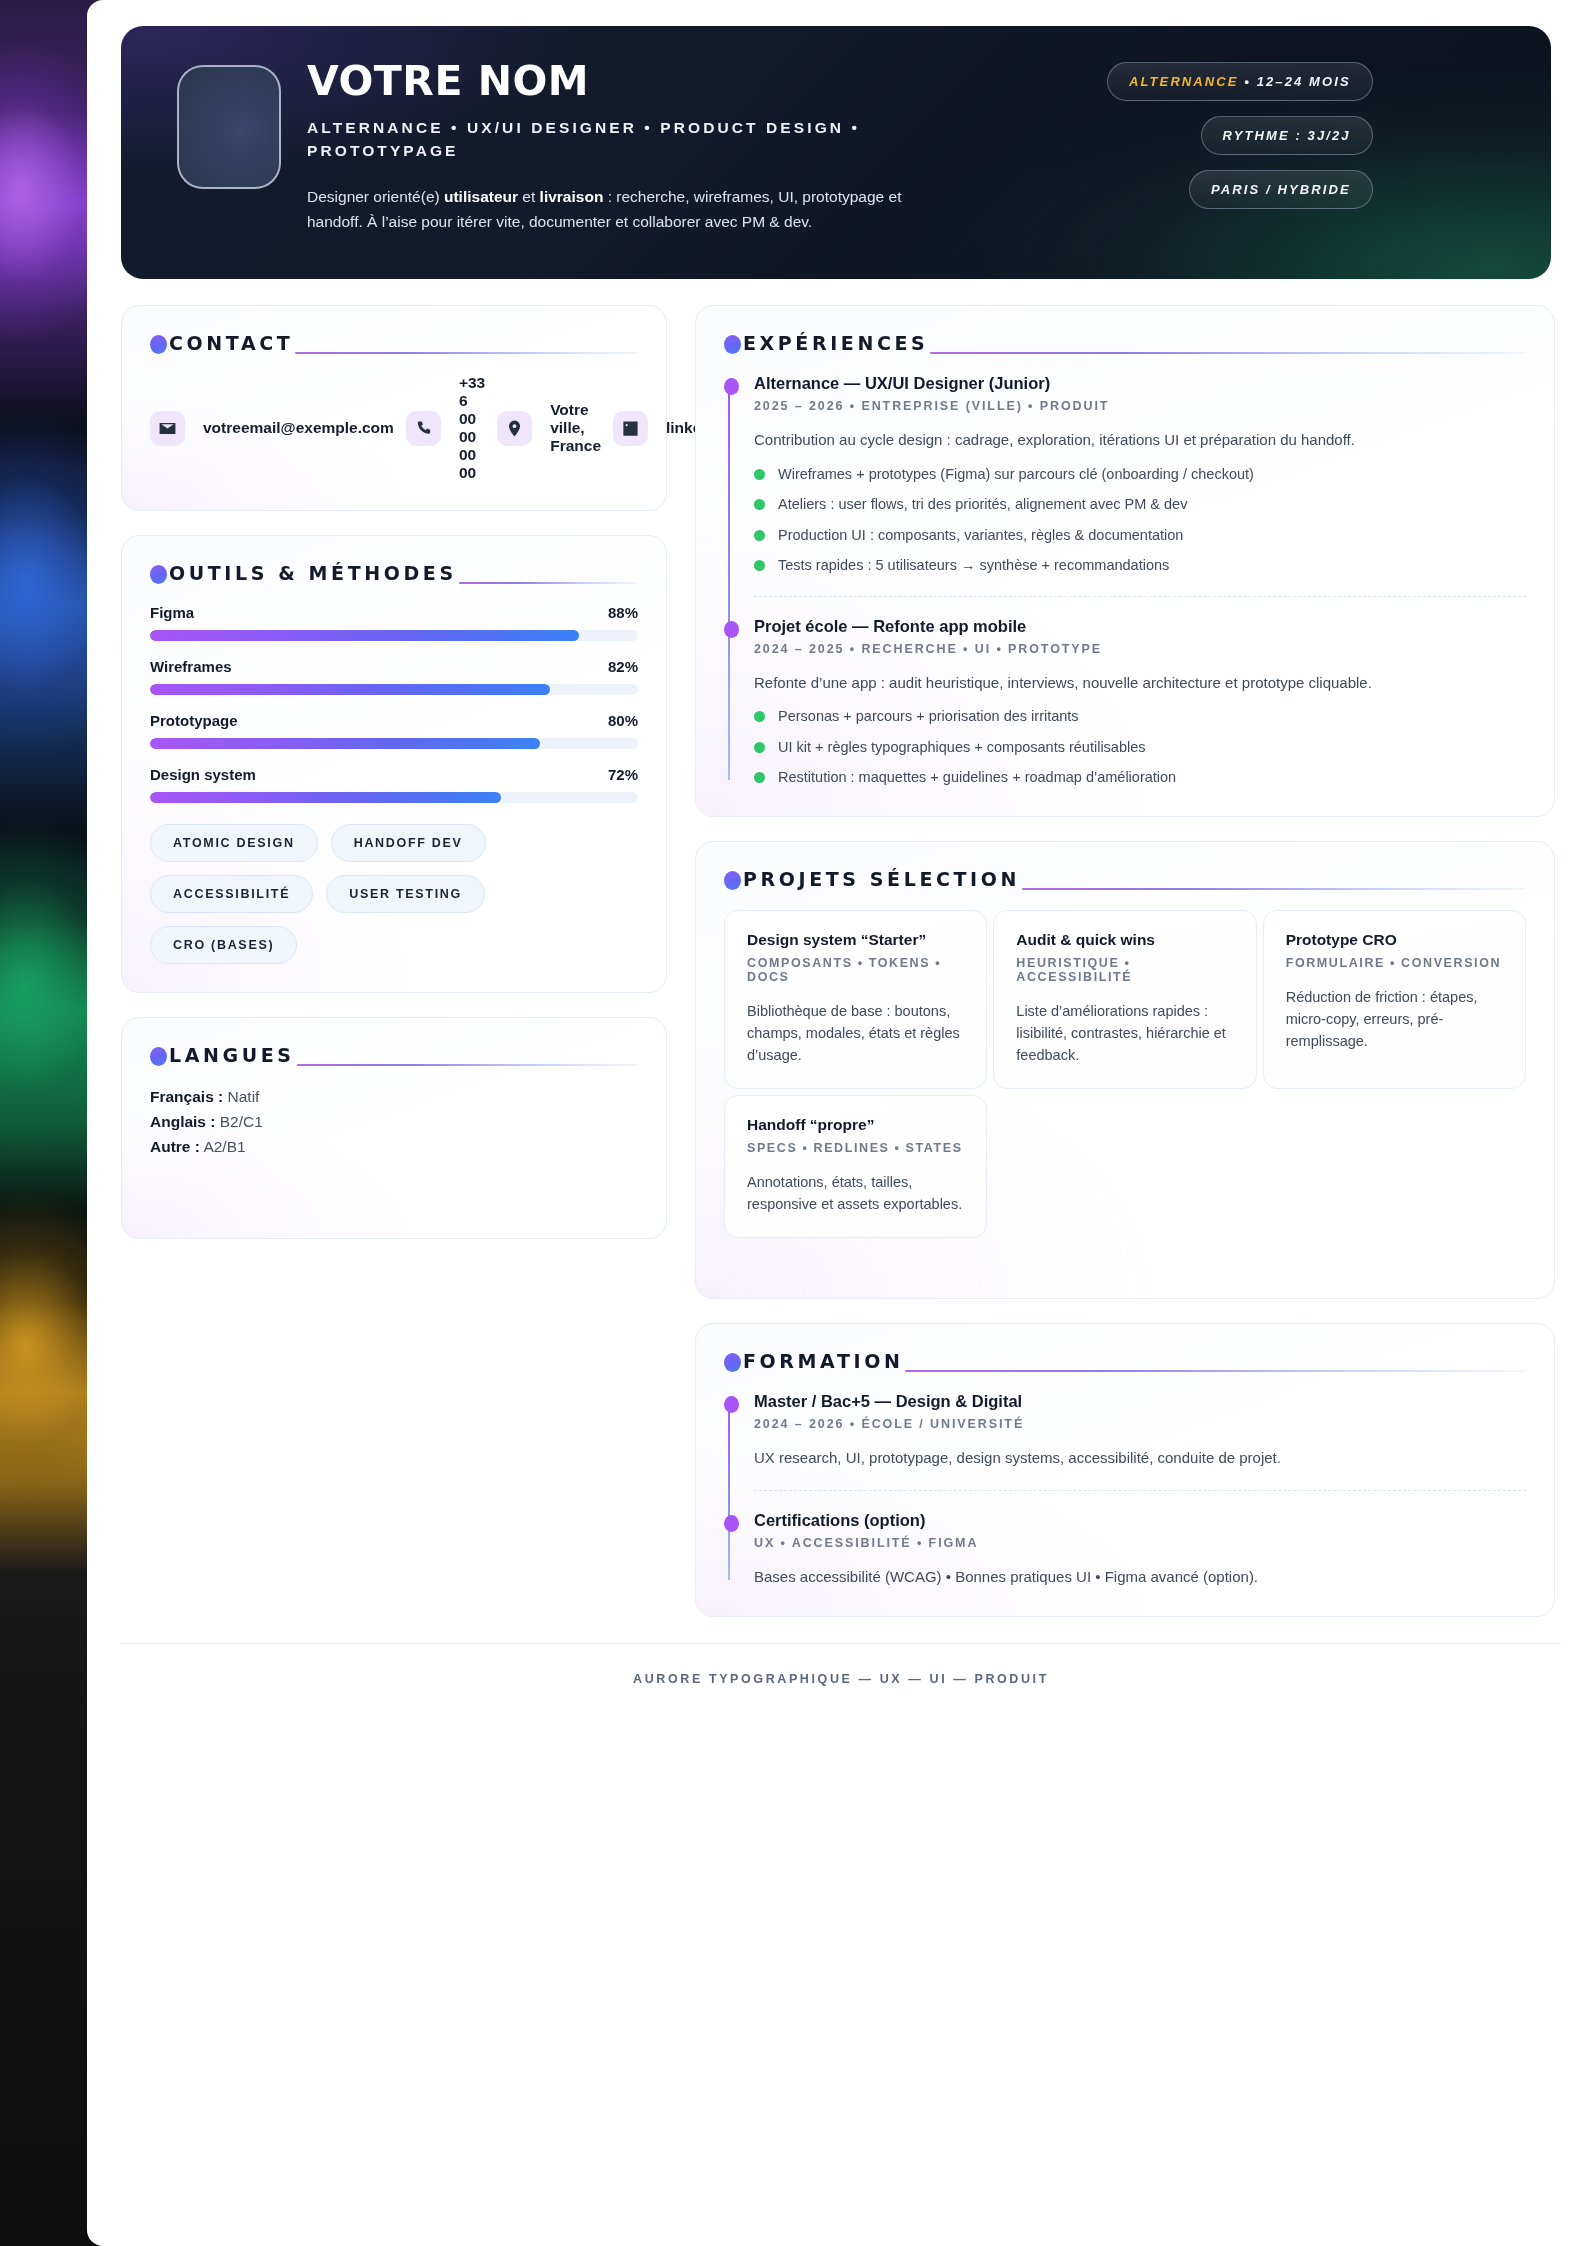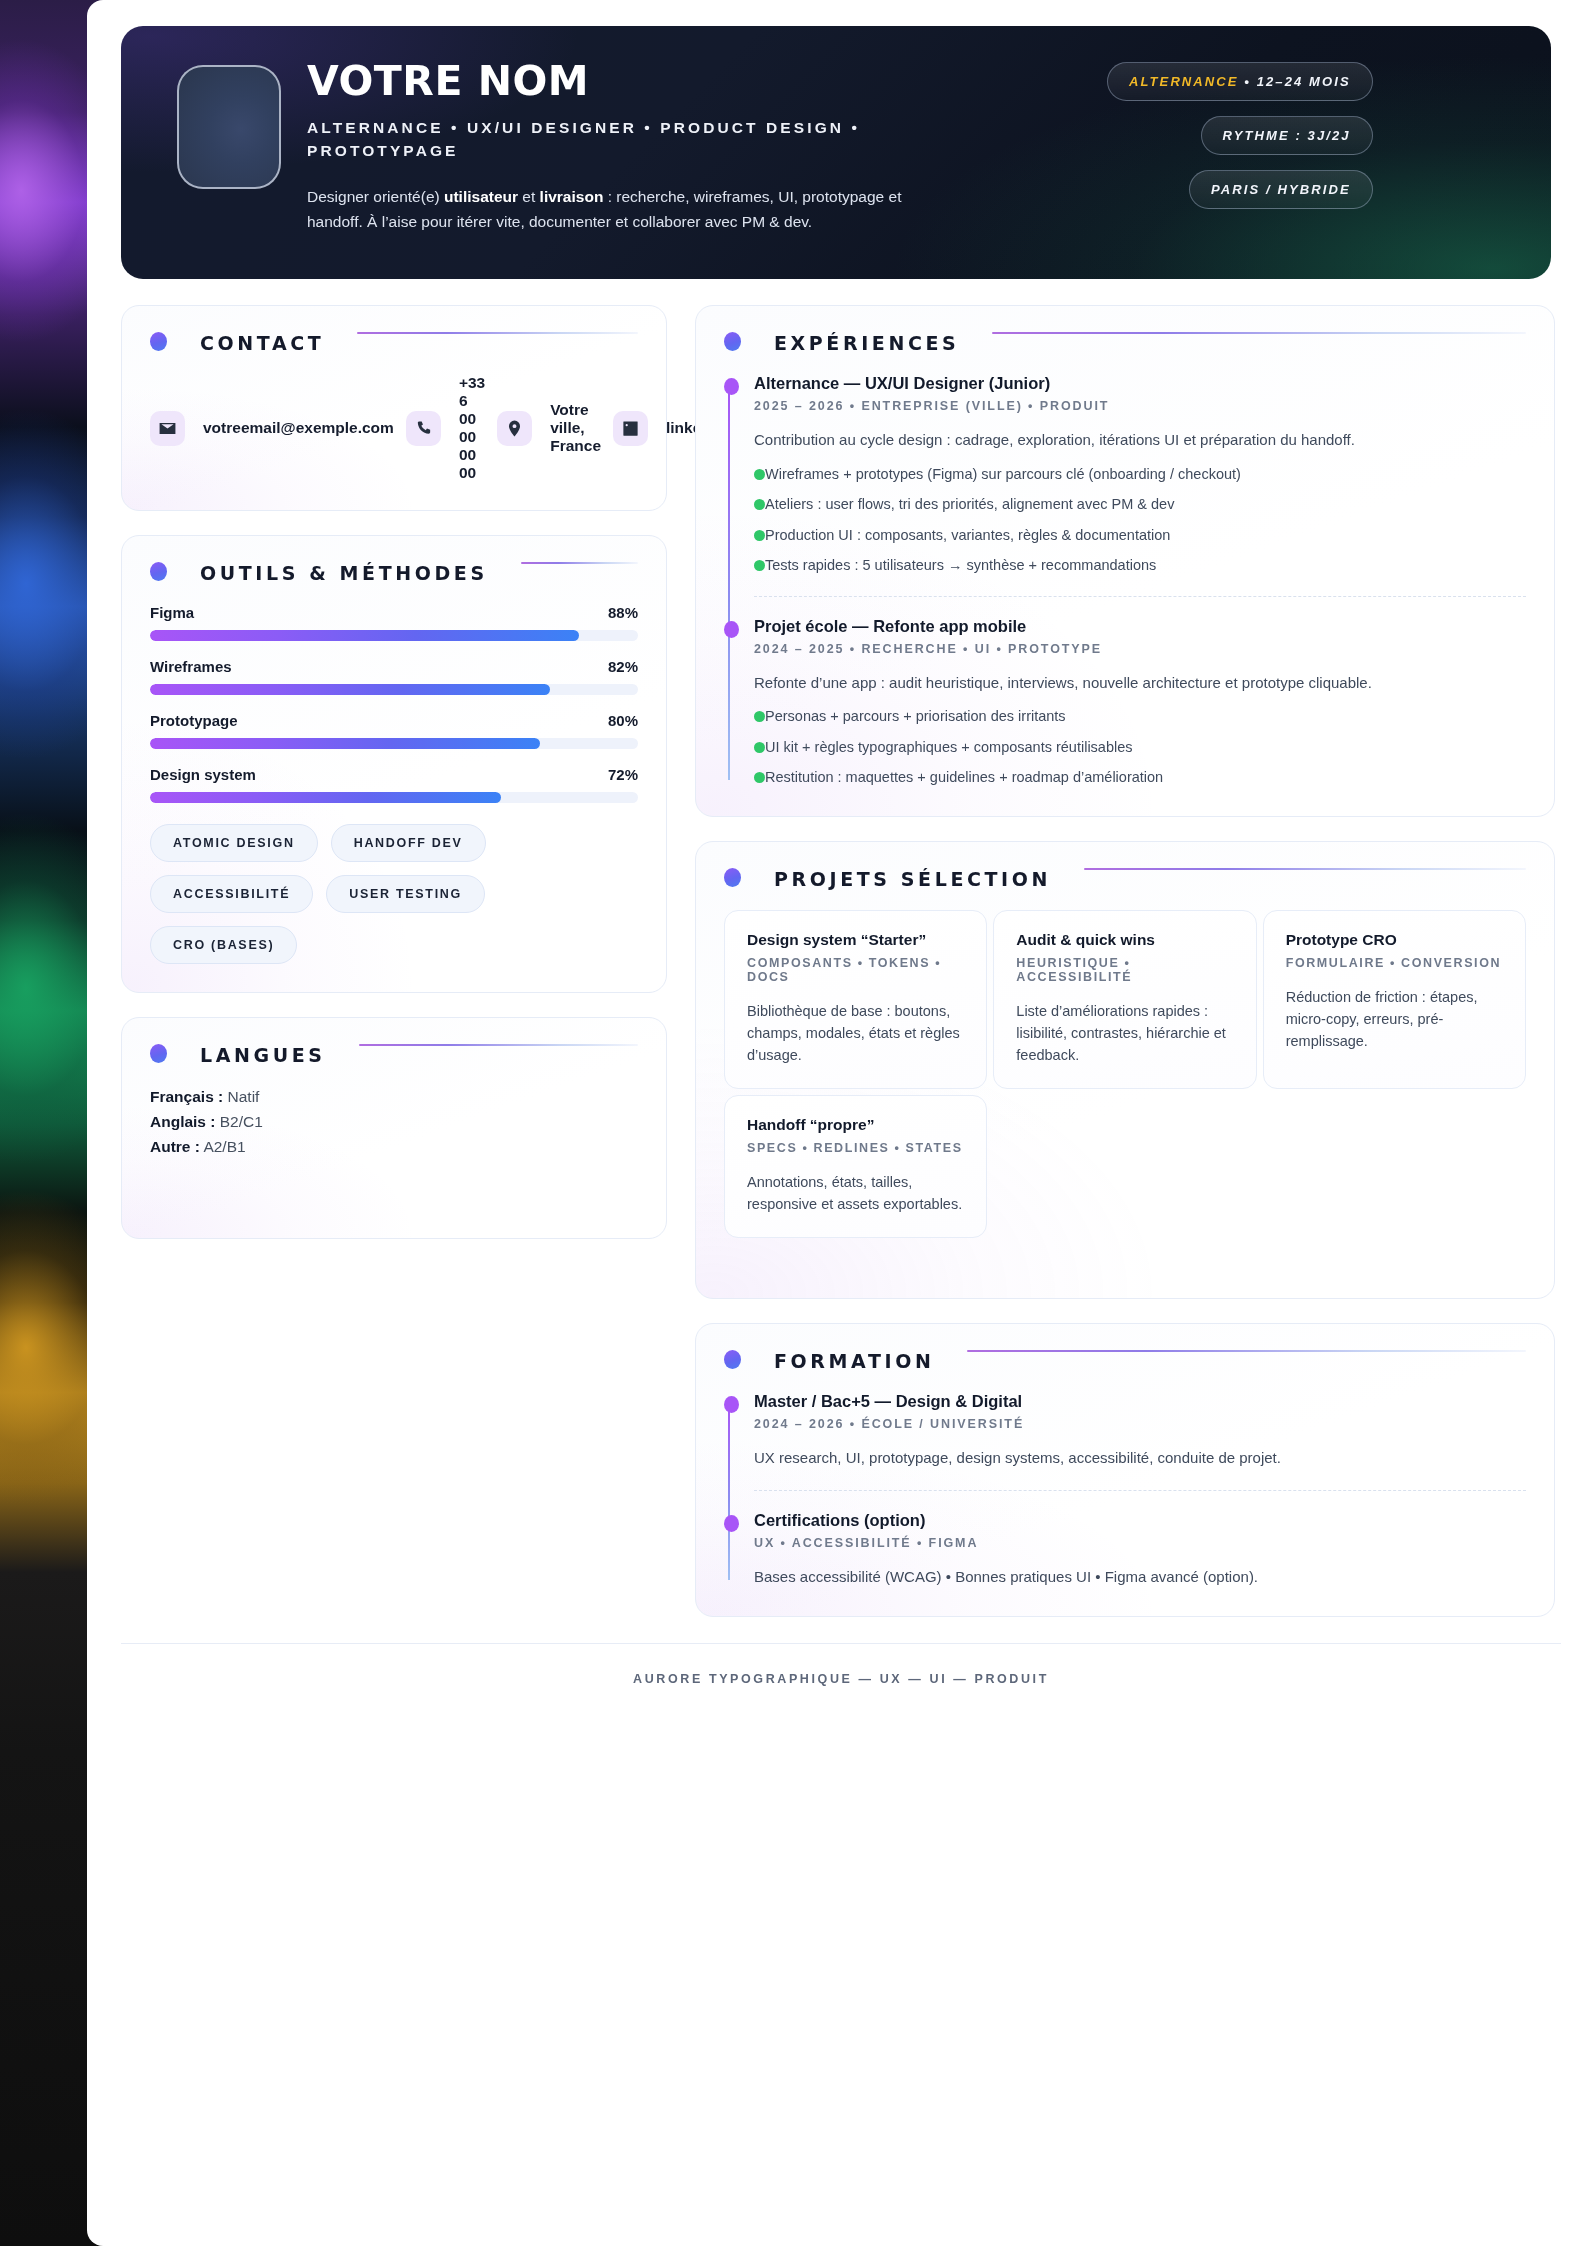--- a/index.html
+++ b/index.html
@@ -152,21 +152,21 @@
   .card {
     border: 1px solid #e6ecf7;
     border-radius: 18px;
     background:
       radial-gradient(75% 85% at 2% 99%, rgba(176,120,232,0.10) 0%, rgba(176,120,232,0.03) 40%, rgba(255,255,255,0) 70%),
       linear-gradient(160deg, #fbfcfe 0%, #ffffff 55%, #ffffff 100%);
     padding: 26px 28px 28px 28px;
   }
 
   
-  .sec-head { display: flex; align-items: flex-start; gap: 33px; margin-bottom: 20px; }
+  .sec-head { display: flex; align-items: flex-end; gap: 2px; margin-bottom: 20px; }
   .sec-dot {
     width: 17px; height: 19px; border-radius: 50%; flex: 0 0 auto;
     background: linear-gradient(160deg, #8b5cf6 0%, #6366f1 55%, #4f7cf0 100%);
   }
   .sec-title {
     font-family: "DejaVu Sans", sans-serif;
     font-weight: bold;
     font-size: 19px;
     letter-spacing: 3.6px;
     color: #141a2b;
@@ -231,21 +231,21 @@
     background: #a855f7;
   }
   .tl-sep { border-top: 1px dashed #d9e1ee; margin: 0 0 20px 0; }
   .tl-title { font-size: 16.5px; font-weight: bold; color: #121a2b; }
   .tl-meta {
     margin-top: 6px; font-size: 12.5px; font-weight: bold;
     letter-spacing: 1.9px; color: #707a8c;
   }
   .tl-desc { margin-top: 16px; font-size: 15px; color: #3f4a5c; line-height: 1.5; }
   .tl-bullets { margin-top: 13px; display: flex; flex-direction: column; gap: 11px; }
-  .bl { display: flex; align-items: flex-start; font-size: 14.5px; color: #3f4a5c; line-height: 1.35; }
+  .bl { display: flex; align-items: flex-start; gap: 13px; font-size: 14.5px; color: #3f4a5c; line-height: 1.35; }
   .bl .dot {
     width: 11px; height: 11px; border-radius: 50%; flex: 0 0 auto;
     margin-top: 4px; background: #2fc768;
   }
 
   
   .proj-grid { display: grid; grid-template-columns: 1fr 1fr 1fr; gap: 6px; }
   .proj {
     border: 1px solid #e7edf8;
     border-radius: 14px;

